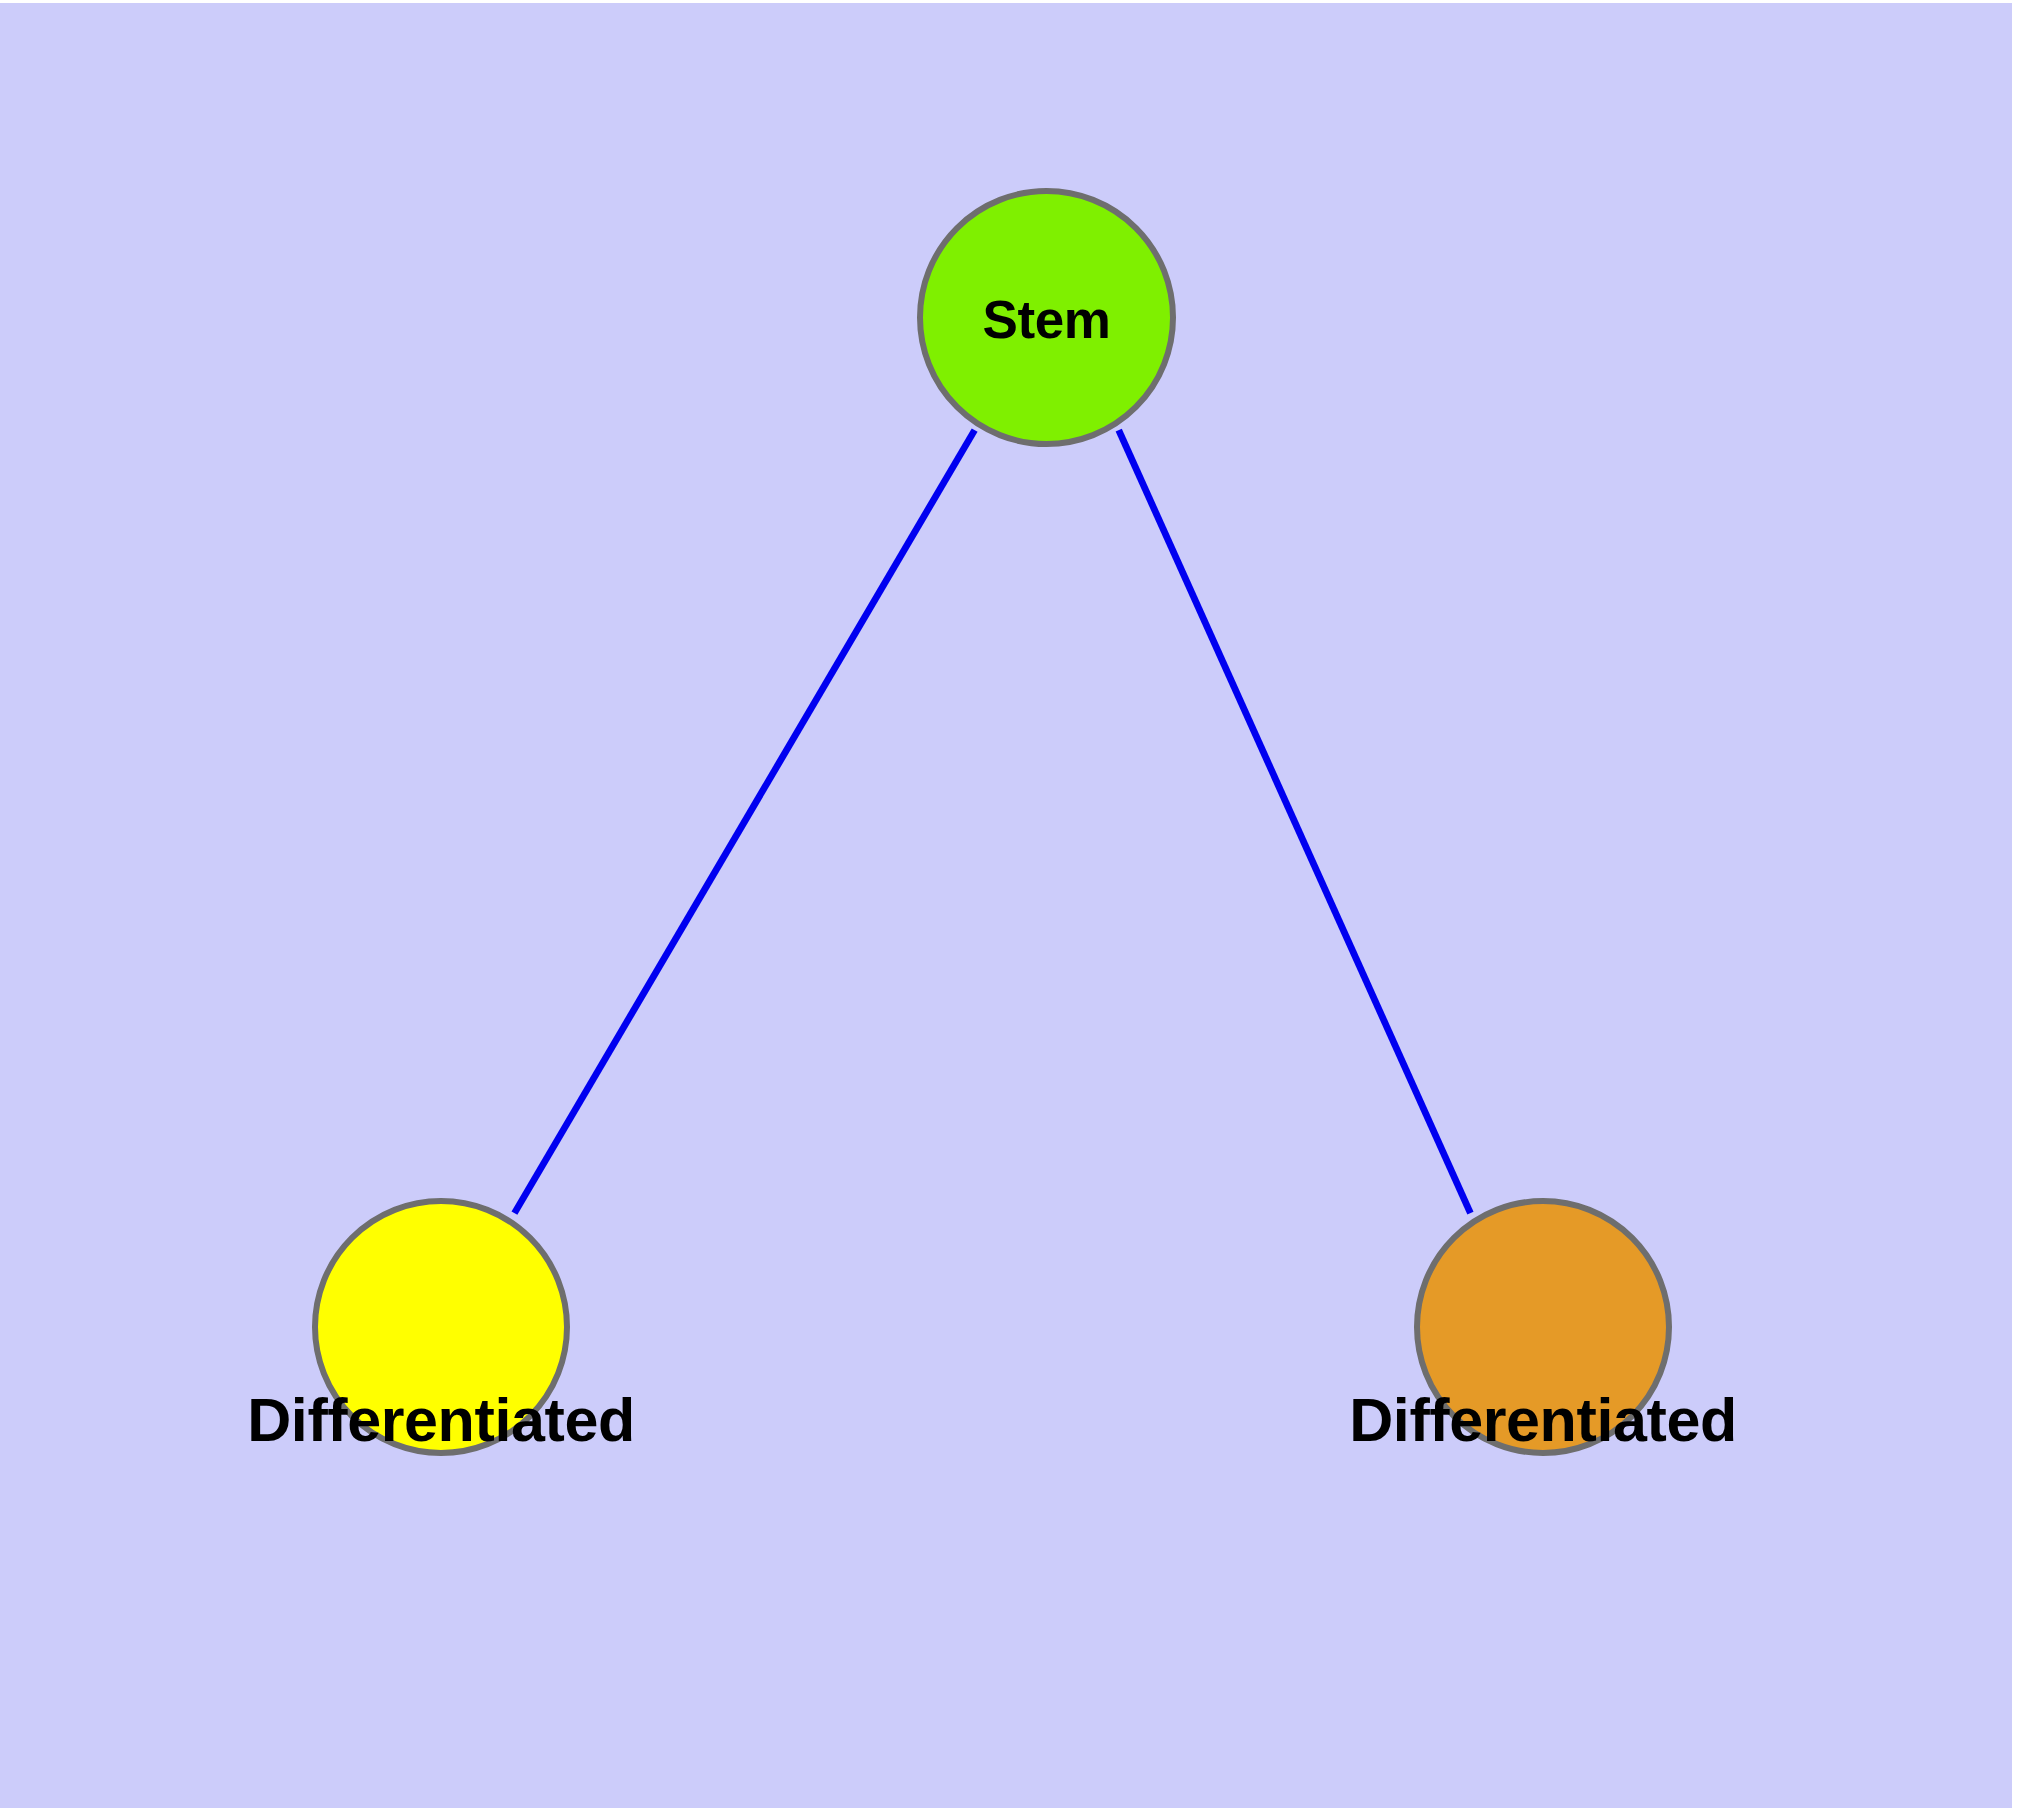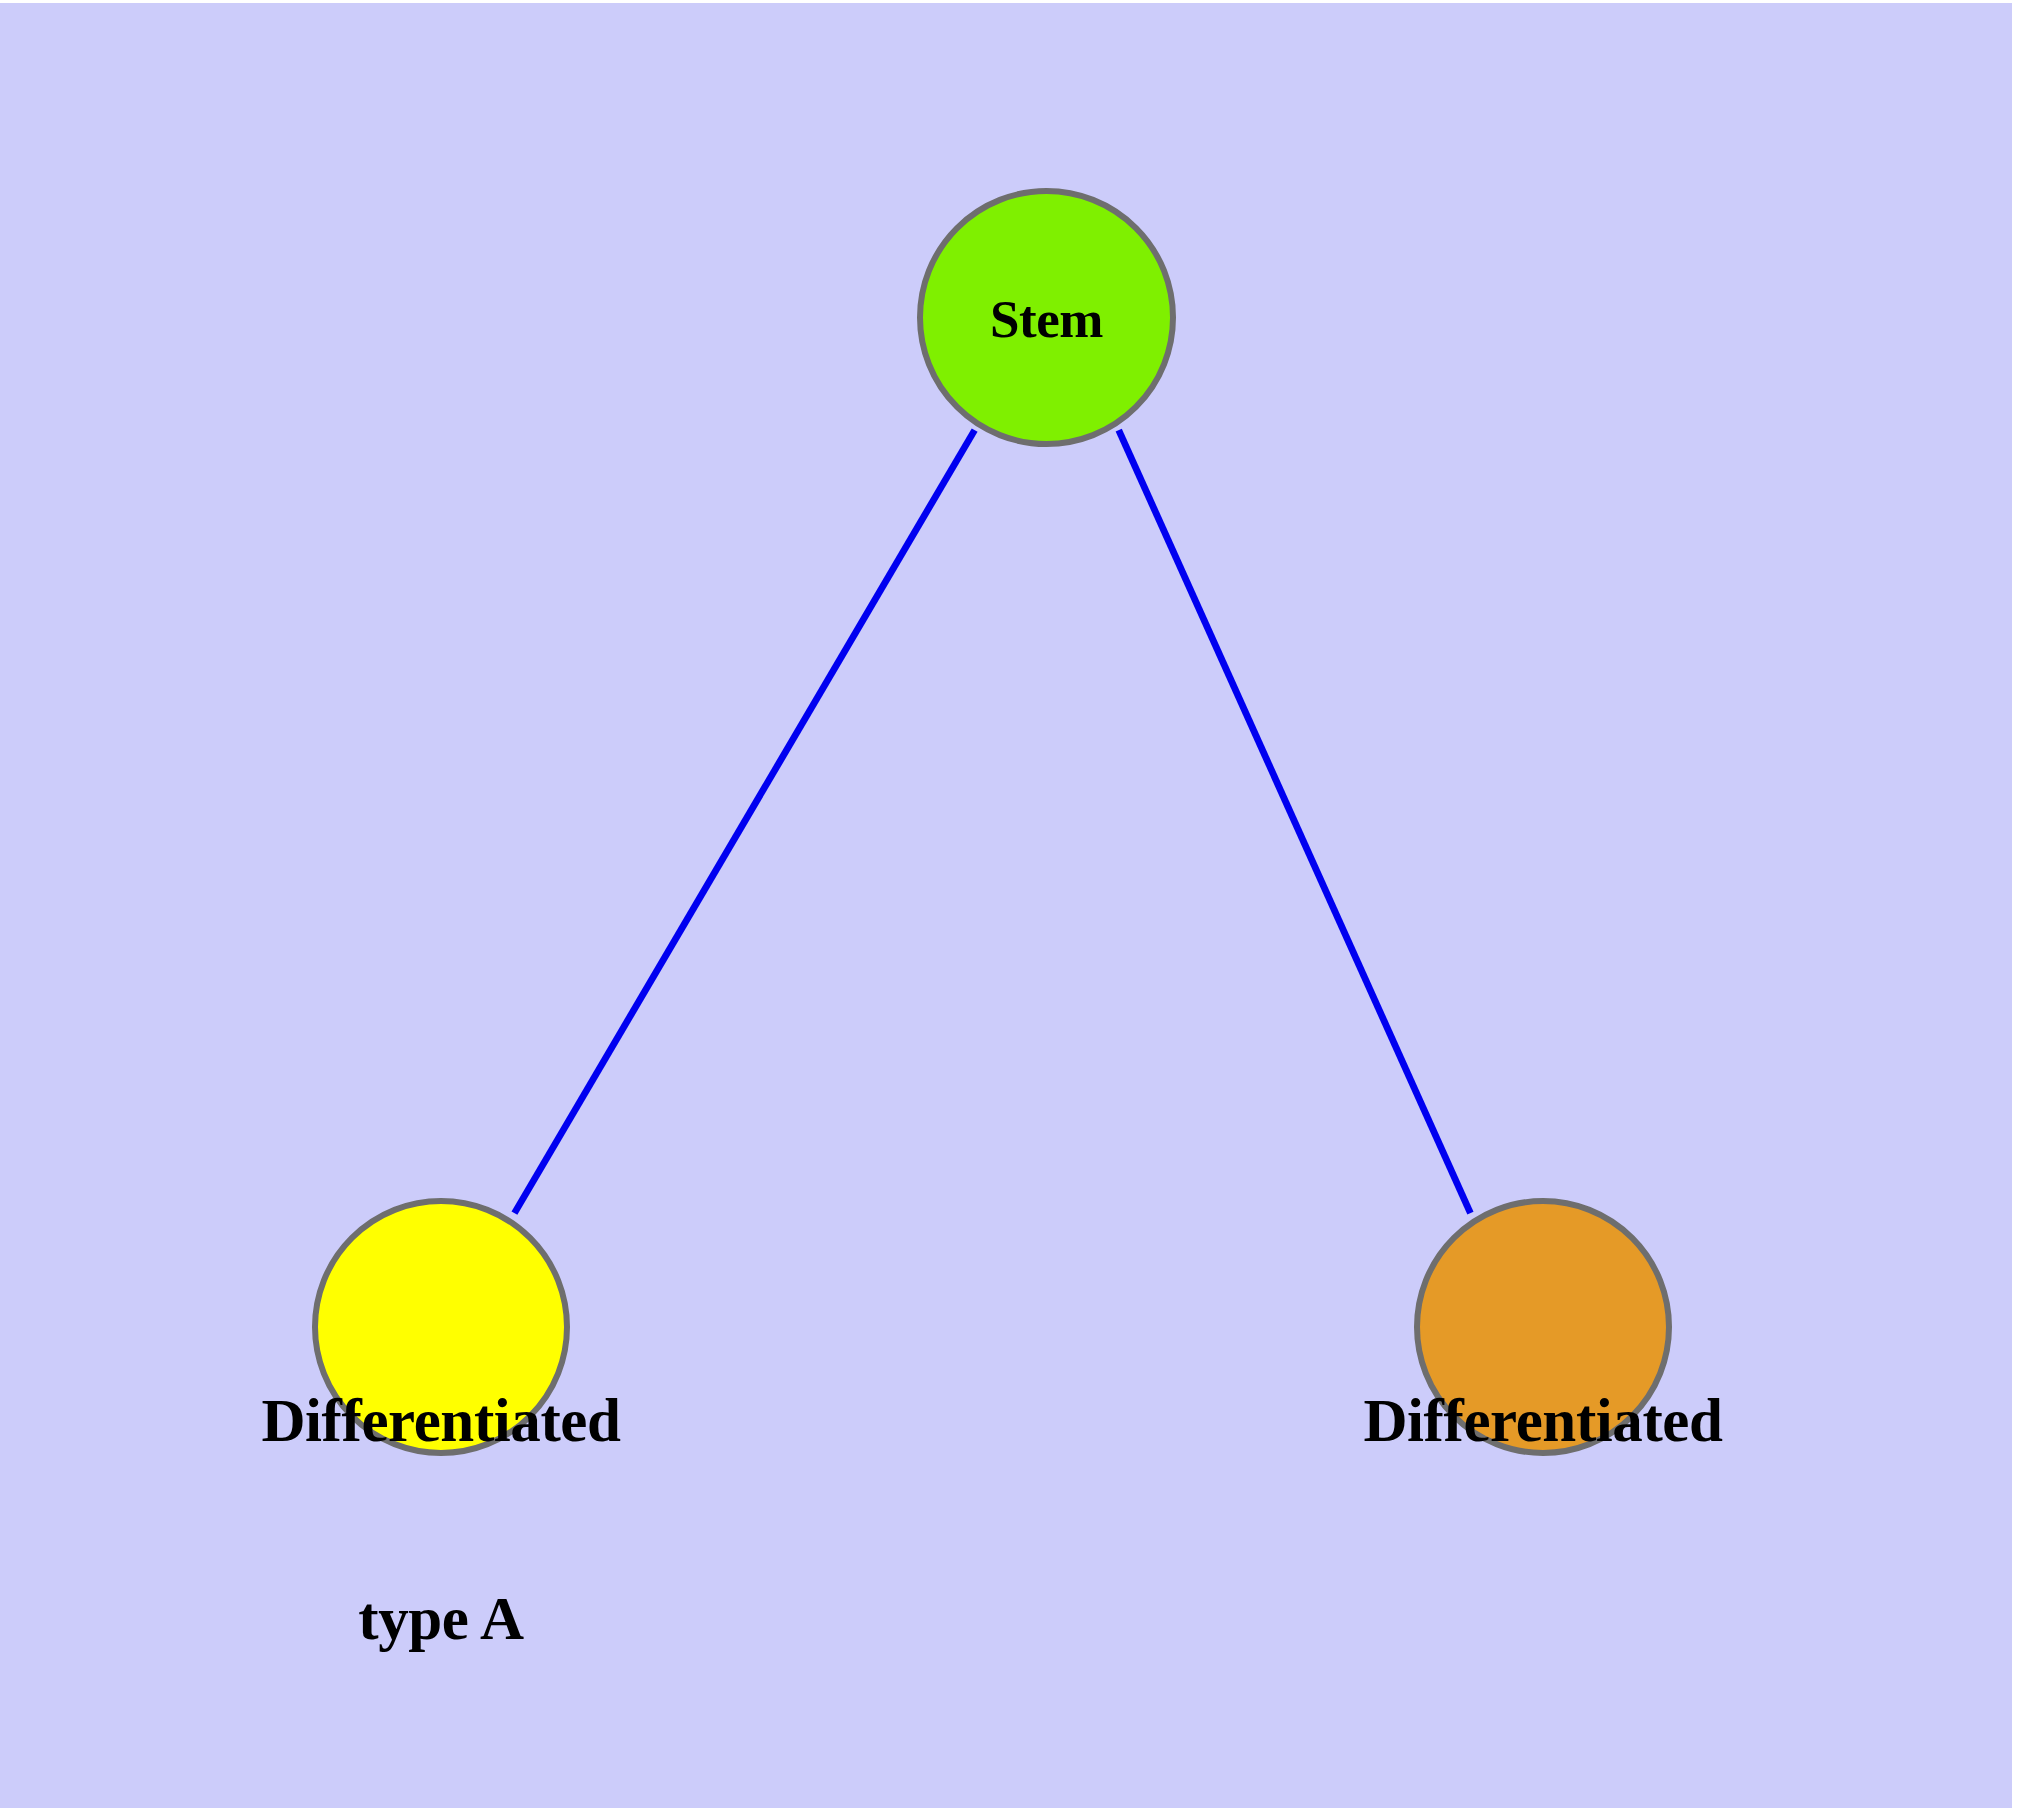--- a/index.html
+++ b/index.html
@@ -12,21 +12,20 @@
     width: 2021px;
     height: 1812px;
     overflow: hidden;
     font-family: "Liberation Sans", sans-serif;
   }
   #canvas {
     position: relative;
     width: 2017px;
     height: 1812px;
     background: #ffffff;
-    font-family: Liberation Serif, serif;
   }
   #plot-area {
     position: absolute;
     left: 0px;
     top: 3.4px;
     width: 2012px;
     height: 1805px;
     background: #ccccfa;
     overflow: hidden;
   }
@@ -67,21 +66,20 @@
     <div class="node" style="left:917px; top:185px; width:259px; height:259px; background:#7ff000;"></div>
 
     <div class="node" style="left:312px; top:1195px; width:258px; height:258px; background:#ffff00;"></div>
 
     <div class="node" style="left:1414px; top:1195px; width:258px; height:258px; background:#e59a27;"></div>
 
     <div class="node-label" style="left:792px; top:288px; width:509px; font-size:53px;">Stem</div>
 
     <div class="node-label" style="left:102px; top:1253px; width:678px; font-size:61px;">
       <div>Differentiated</div>
-      <div>type A</div>
     </div>
 
     <div class="node-label" style="left:1204px; top:1253px; width:678px; font-size:61px;">
       <div>Differentiated</div>
     </div>
 
   </div>
 </div>
 
 

